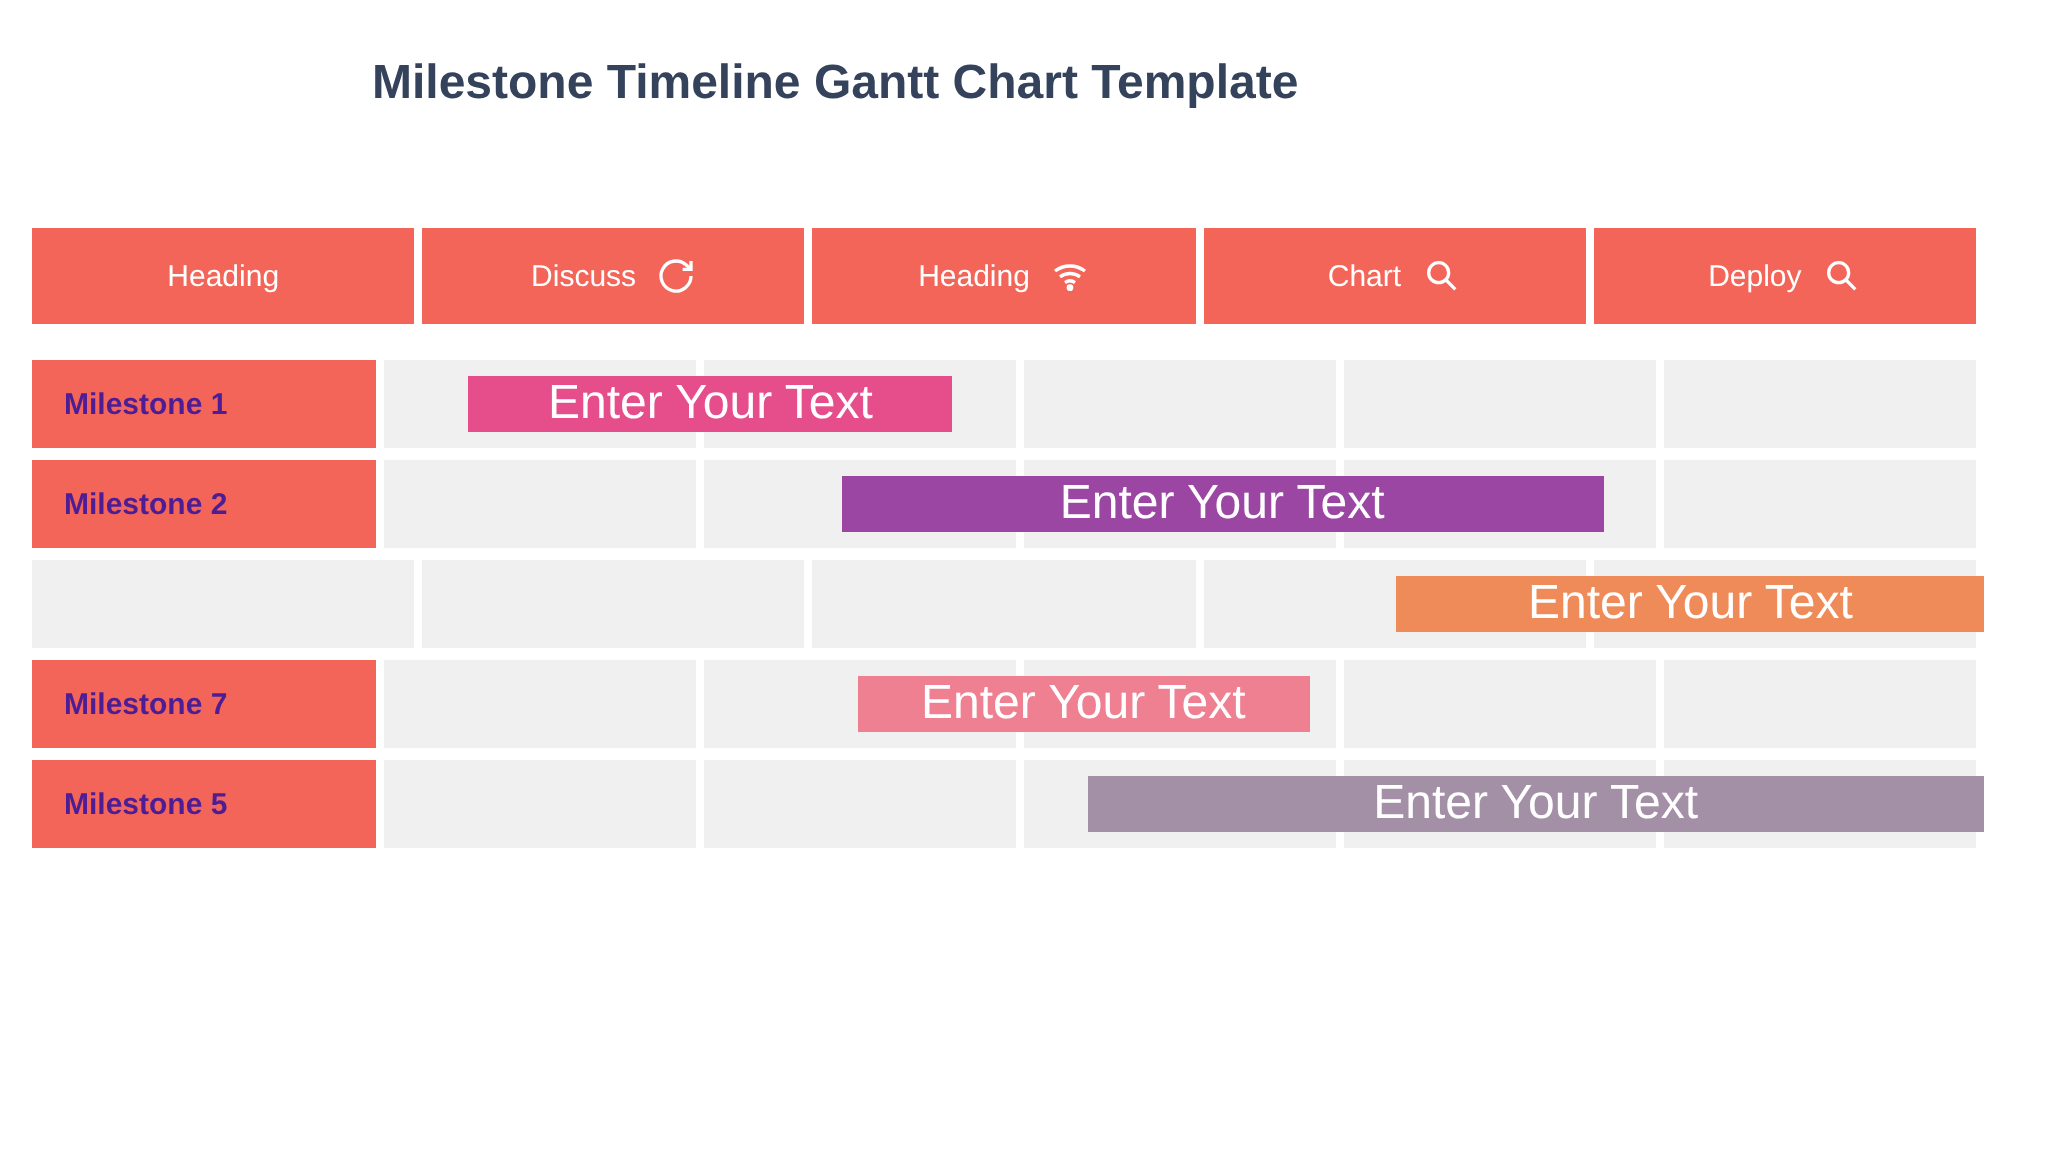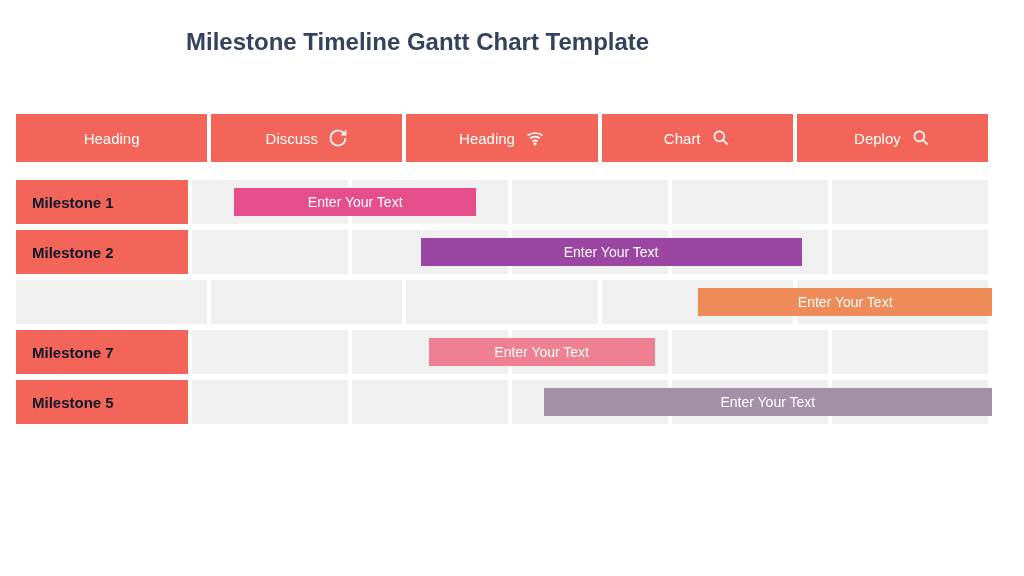--- a/index.html
+++ b/index.html
@@ -48,38 +48,38 @@
   .body-row {
     display: flex;
     gap: 4px;
     margin-bottom: 6px;
     position: relative;
     height: 44px;
   }
   .rowlabel {
     flex: 1;
     background: #f36558;
-    color: #0f172a;
+    color: #4c1d95;
     display: flex;
     align-items: center;
     padding-left: 16px;
     font-size: 15px;
     font-weight: 600;
   }
   .cell {
     flex: 1;
     background: #f0f0f0;
   }
   
   .bar {
     position: absolute;
     top: 50%; transform: translateY(-50%);
     height: 28px;
     color: #fff;
-    font-size: 14px;
+    font-size: 24px;
     font-weight: 300;
     display: flex;
     align-items: center;
     justify-content: center;
     white-space: nowrap;
   }
 </style>
 </head>
 <body>
 

